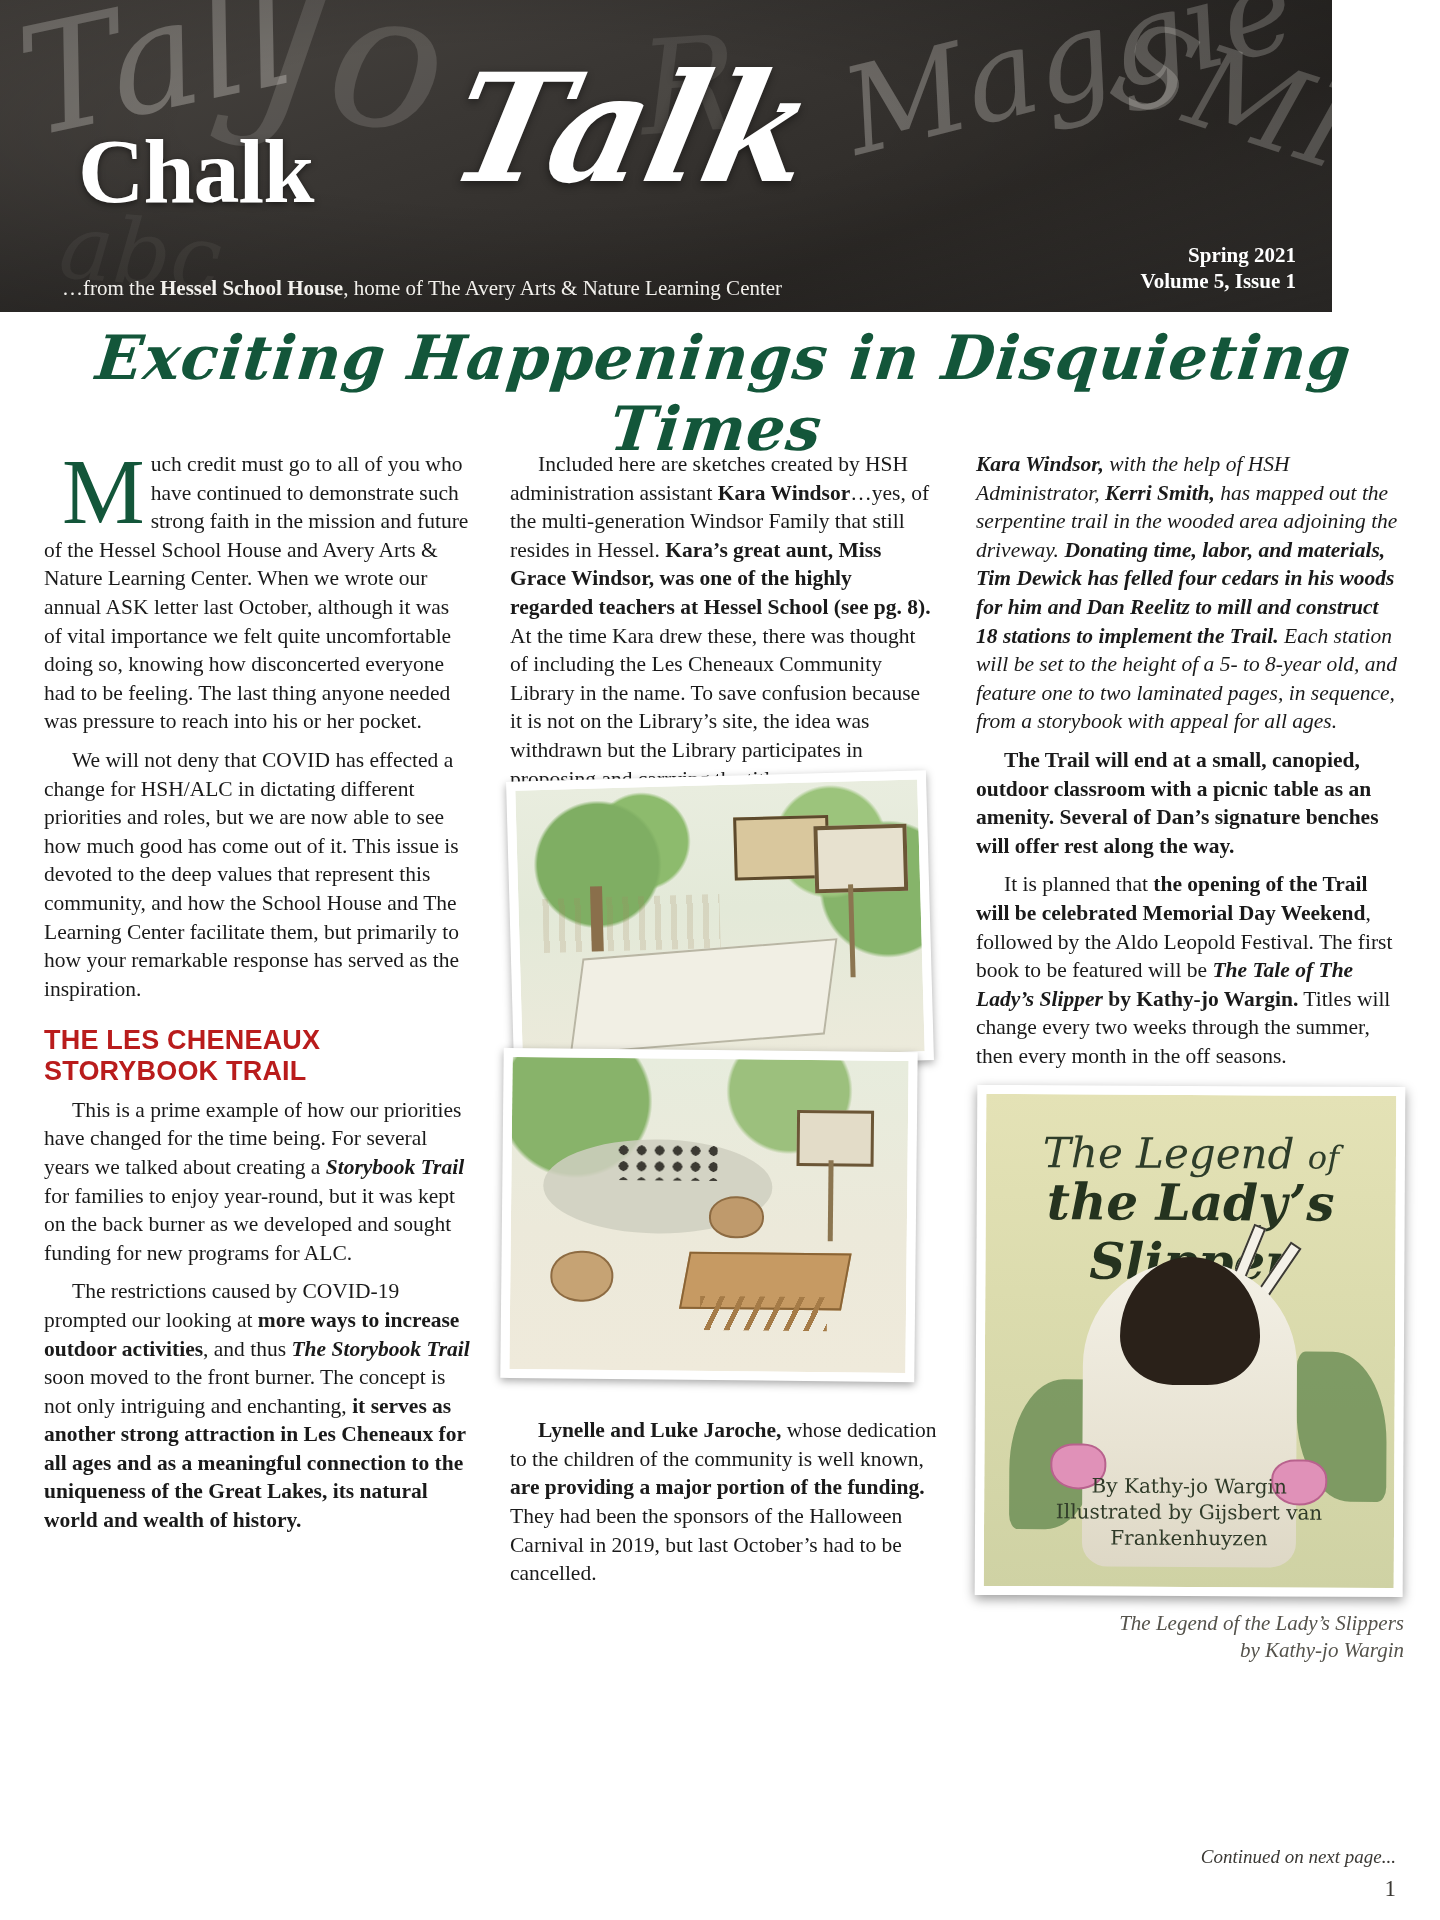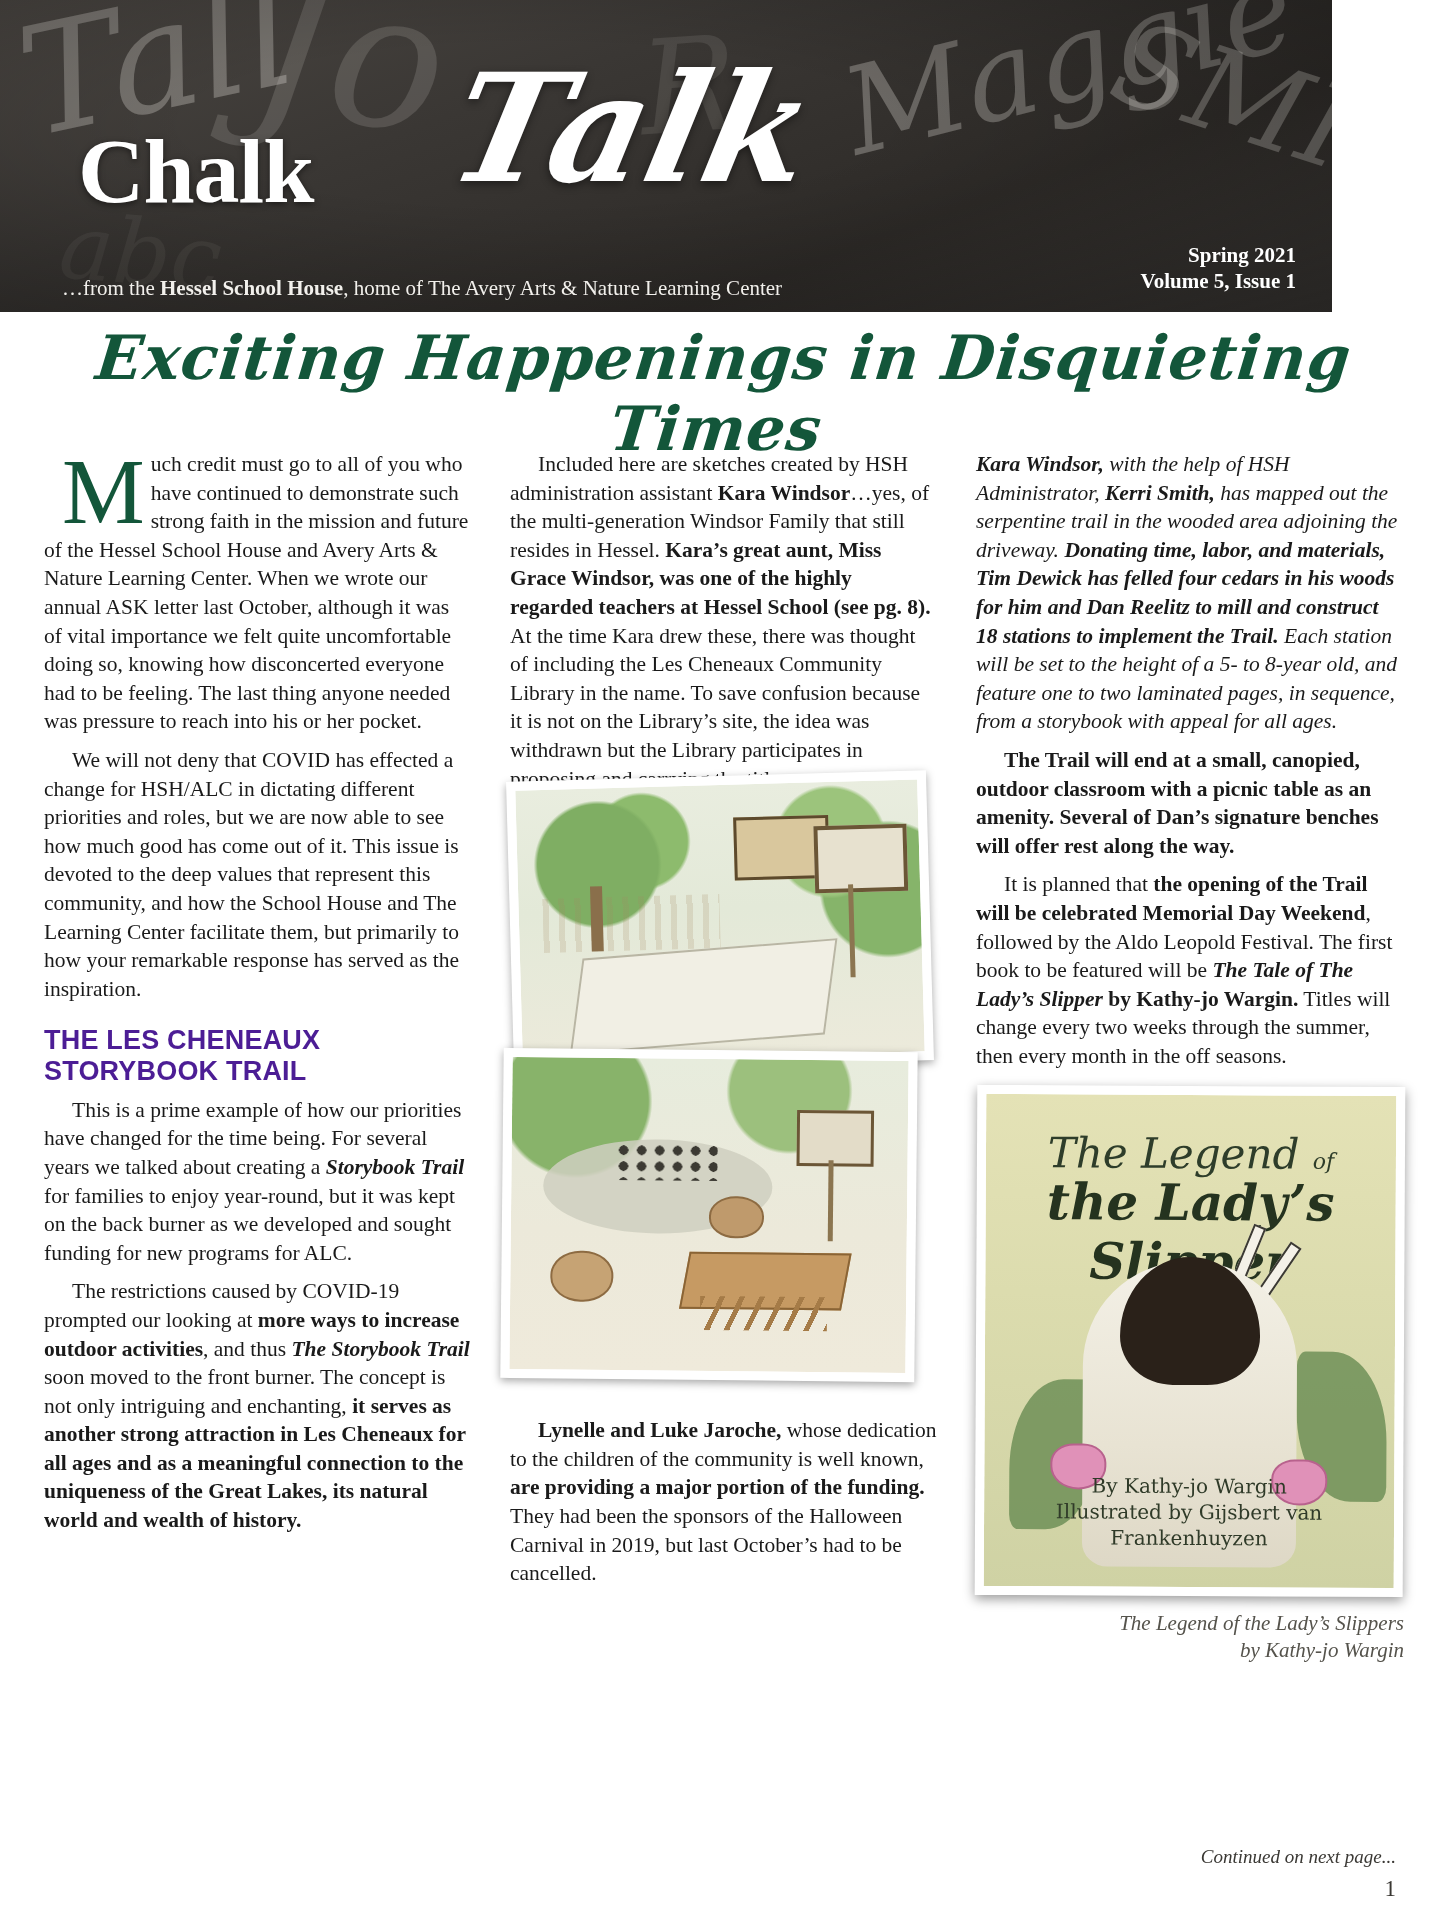--- a/index.html
+++ b/index.html
@@ -144,21 +144,21 @@
   .dropcap {
     float: left;
     font-family: "Liberation Serif", serif;
     font-size: 93px;
     line-height: 0.78;
     color: #13563a;
     padding: 6px 6px 0 18px;
     font-weight: normal;
   }
   .section-head {
-    color: #4c1d95;
+    color: #b91c1c;
     font-weight: bold;
     font-size: 27px;
     line-height: 1.12;
     margin: 22px 0 10px 0;
     font-family: "Liberation Sans", sans-serif;
     letter-spacing: .2px;
   }
 
   
   .photo {
@@ -455,21 +455,21 @@
     </div>
   </div>
 
   <div class="photo" id="bookphoto">
     <div class="inner">
       <div class="book-bg"></div>
       <div class="book-leaf"></div>
       <div class="book-leaf r"></div>
       <div class="book-title-1">
         <span>The Legend</span>
-        <span style="font-size:22px">of</span>
+        <span style="font-size:32px">of</span>
       </div>
       <div class="book-title-2">the Lady’s Slipper</div>
       <div class="book-feather"></div>
       <div class="book-feather b"></div>
       <div class="book-figure"></div>
       <div class="book-hair"></div>
       <div class="book-flower bf1"></div>
       <div class="book-flower bf2"></div>
       <div class="book-credit">
         <div>By Kathy-jo Wargin</div>

